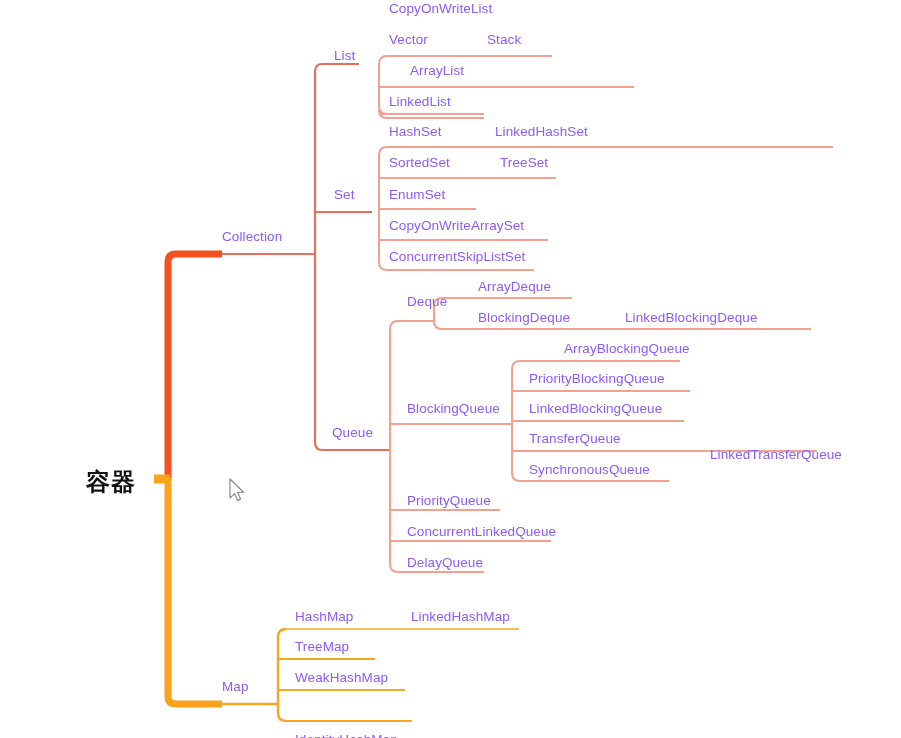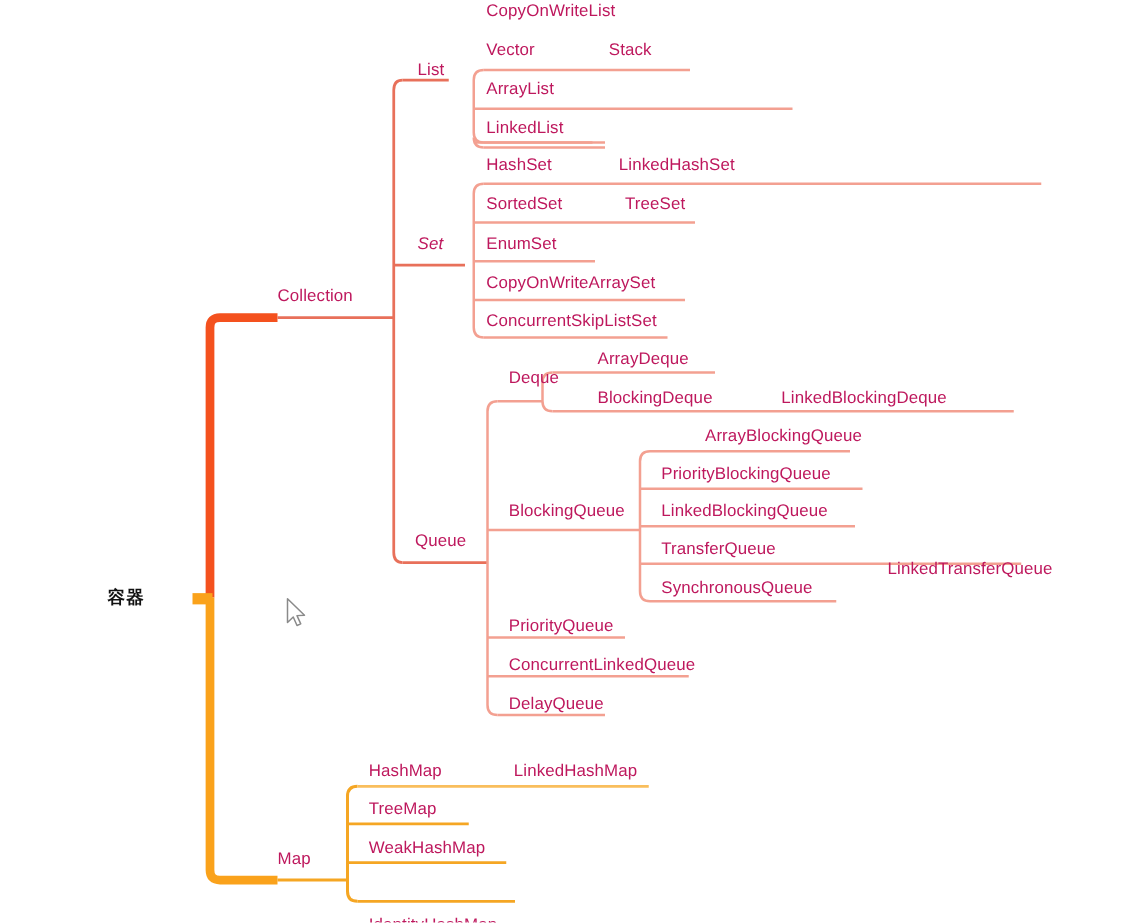--- a/index.html
+++ b/index.html
@@ -1,22 +1,22 @@
 <!DOCTYPE html>
 <html><head>
 <meta charset="utf-8">
 <style>
   html,body{margin:0;padding:0;background:#ffffff;}
   body{width:901px;height:738px;position:relative;overflow:hidden;
        font-family:"Liberation Sans","DejaVu Sans",sans-serif;}
   #mindmap{position:absolute;left:0;top:0;width:901px;height:738px;}
-  .node-label{position:absolute;white-space:nowrap;color:#be185d;
+  .node-label{position:absolute;white-space:nowrap;color:#8b5cf6;
               font-size:13.5px;line-height:1;letter-spacing:.1px;}
   .root-label{position:absolute;white-space:nowrap;color:#111111;
-              font-size:14px;font-weight:bold;line-height:1;
+              font-size:24px;font-weight:bold;line-height:1;
               letter-spacing:1px;}
   #cursor{position:absolute;pointer-events:none;}
 </style>
 </head>
 <body>
 
 <svg id="mindmap" viewBox="0 0 901 738" xmlns="http://www.w3.org/2000/svg">
 
   <g>
 
@@ -90,27 +90,27 @@
     <line x1="286" y1="721" x2="412" y2="721" stroke="#F5A623" stroke-width="2.2"></line>
   </g>
 </svg>
 
 <div class="root-label" style="left:86px;top:470px;">容器</div>
 
 <div class="node-label" style="left:222px;top:230px;">Collection</div>
 <div class="node-label" style="left:222px;top:680px;">Map</div>
 
 <div class="node-label" style="left:334px;top:49px;">List</div>
-<div class="node-label" style="left:334px;top:188px;font-style:italic;">Set</div>
+<div class="node-label" style="left:334px;top:188px;">Set</div>
 <div class="node-label" style="left:332px;top:426px;">Queue</div>
 
 <div class="node-label" style="left:389px;top:2px;">CopyOnWriteList</div>
 <div class="node-label" style="left:389px;top:33px;">Vector</div>
 <div class="node-label" style="left:487px;top:33px;">Stack</div>
-<div class="node-label" style="left:389px;top:64px;">ArrayList</div>
+<div class="node-label" style="left:410px;top:64px;">ArrayList</div>
 <div class="node-label" style="left:389px;top:95px;">LinkedList</div>
 
 <div class="node-label" style="left:389px;top:125px;">HashSet</div>
 <div class="node-label" style="left:495px;top:125px;">LinkedHashSet</div>
 <div class="node-label" style="left:389px;top:156px;">SortedSet</div>
 <div class="node-label" style="left:500px;top:156px;">TreeSet</div>
 <div class="node-label" style="left:389px;top:188px;">EnumSet</div>
 <div class="node-label" style="left:389px;top:219px;">CopyOnWriteArraySet</div>
 <div class="node-label" style="left:389px;top:250px;text-align:right;">ConcurrentSkipListSet</div>
 

